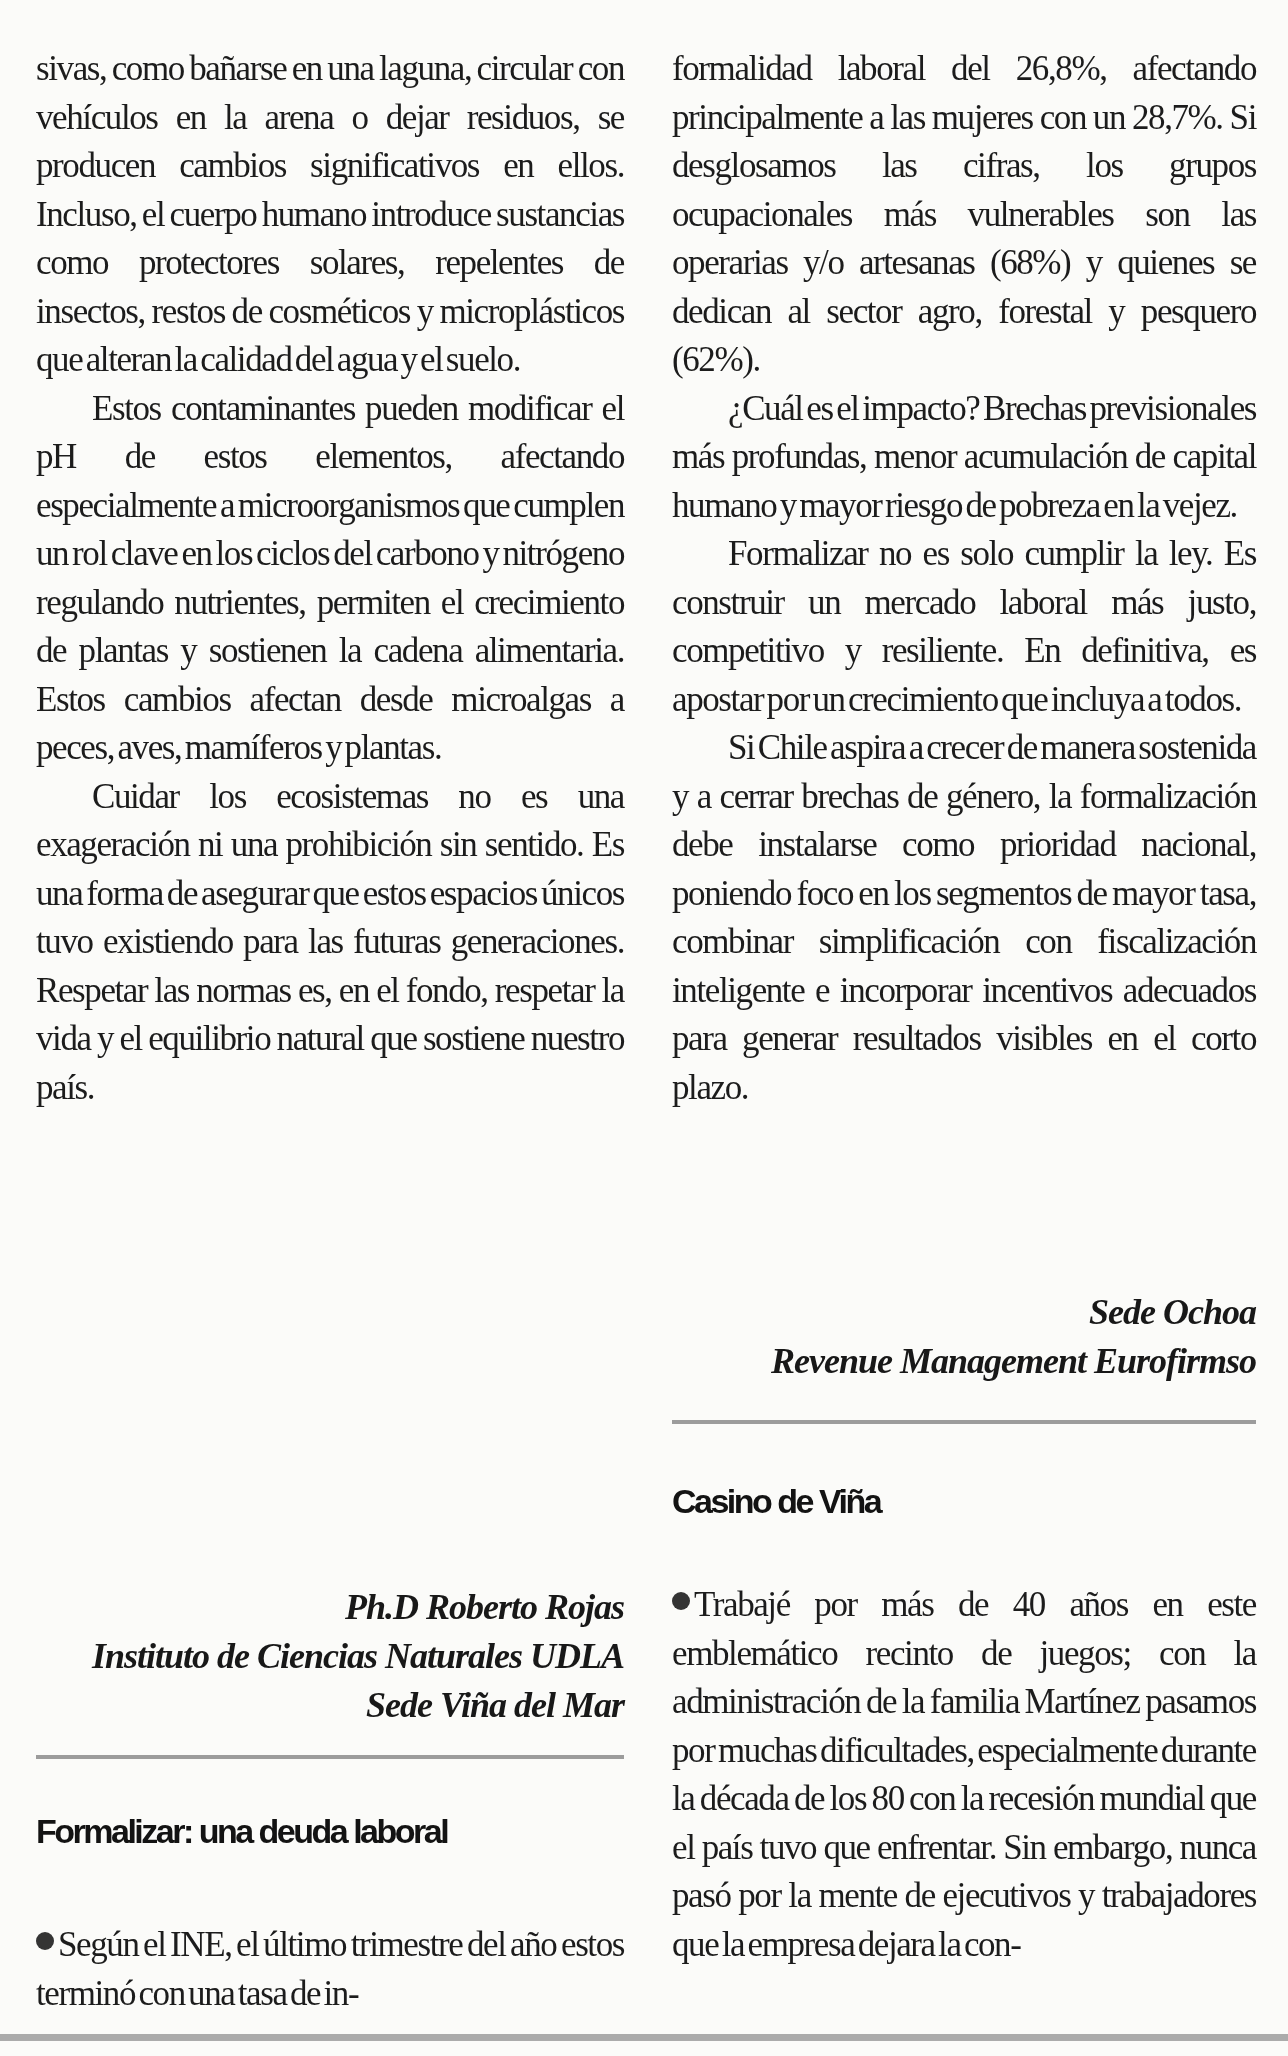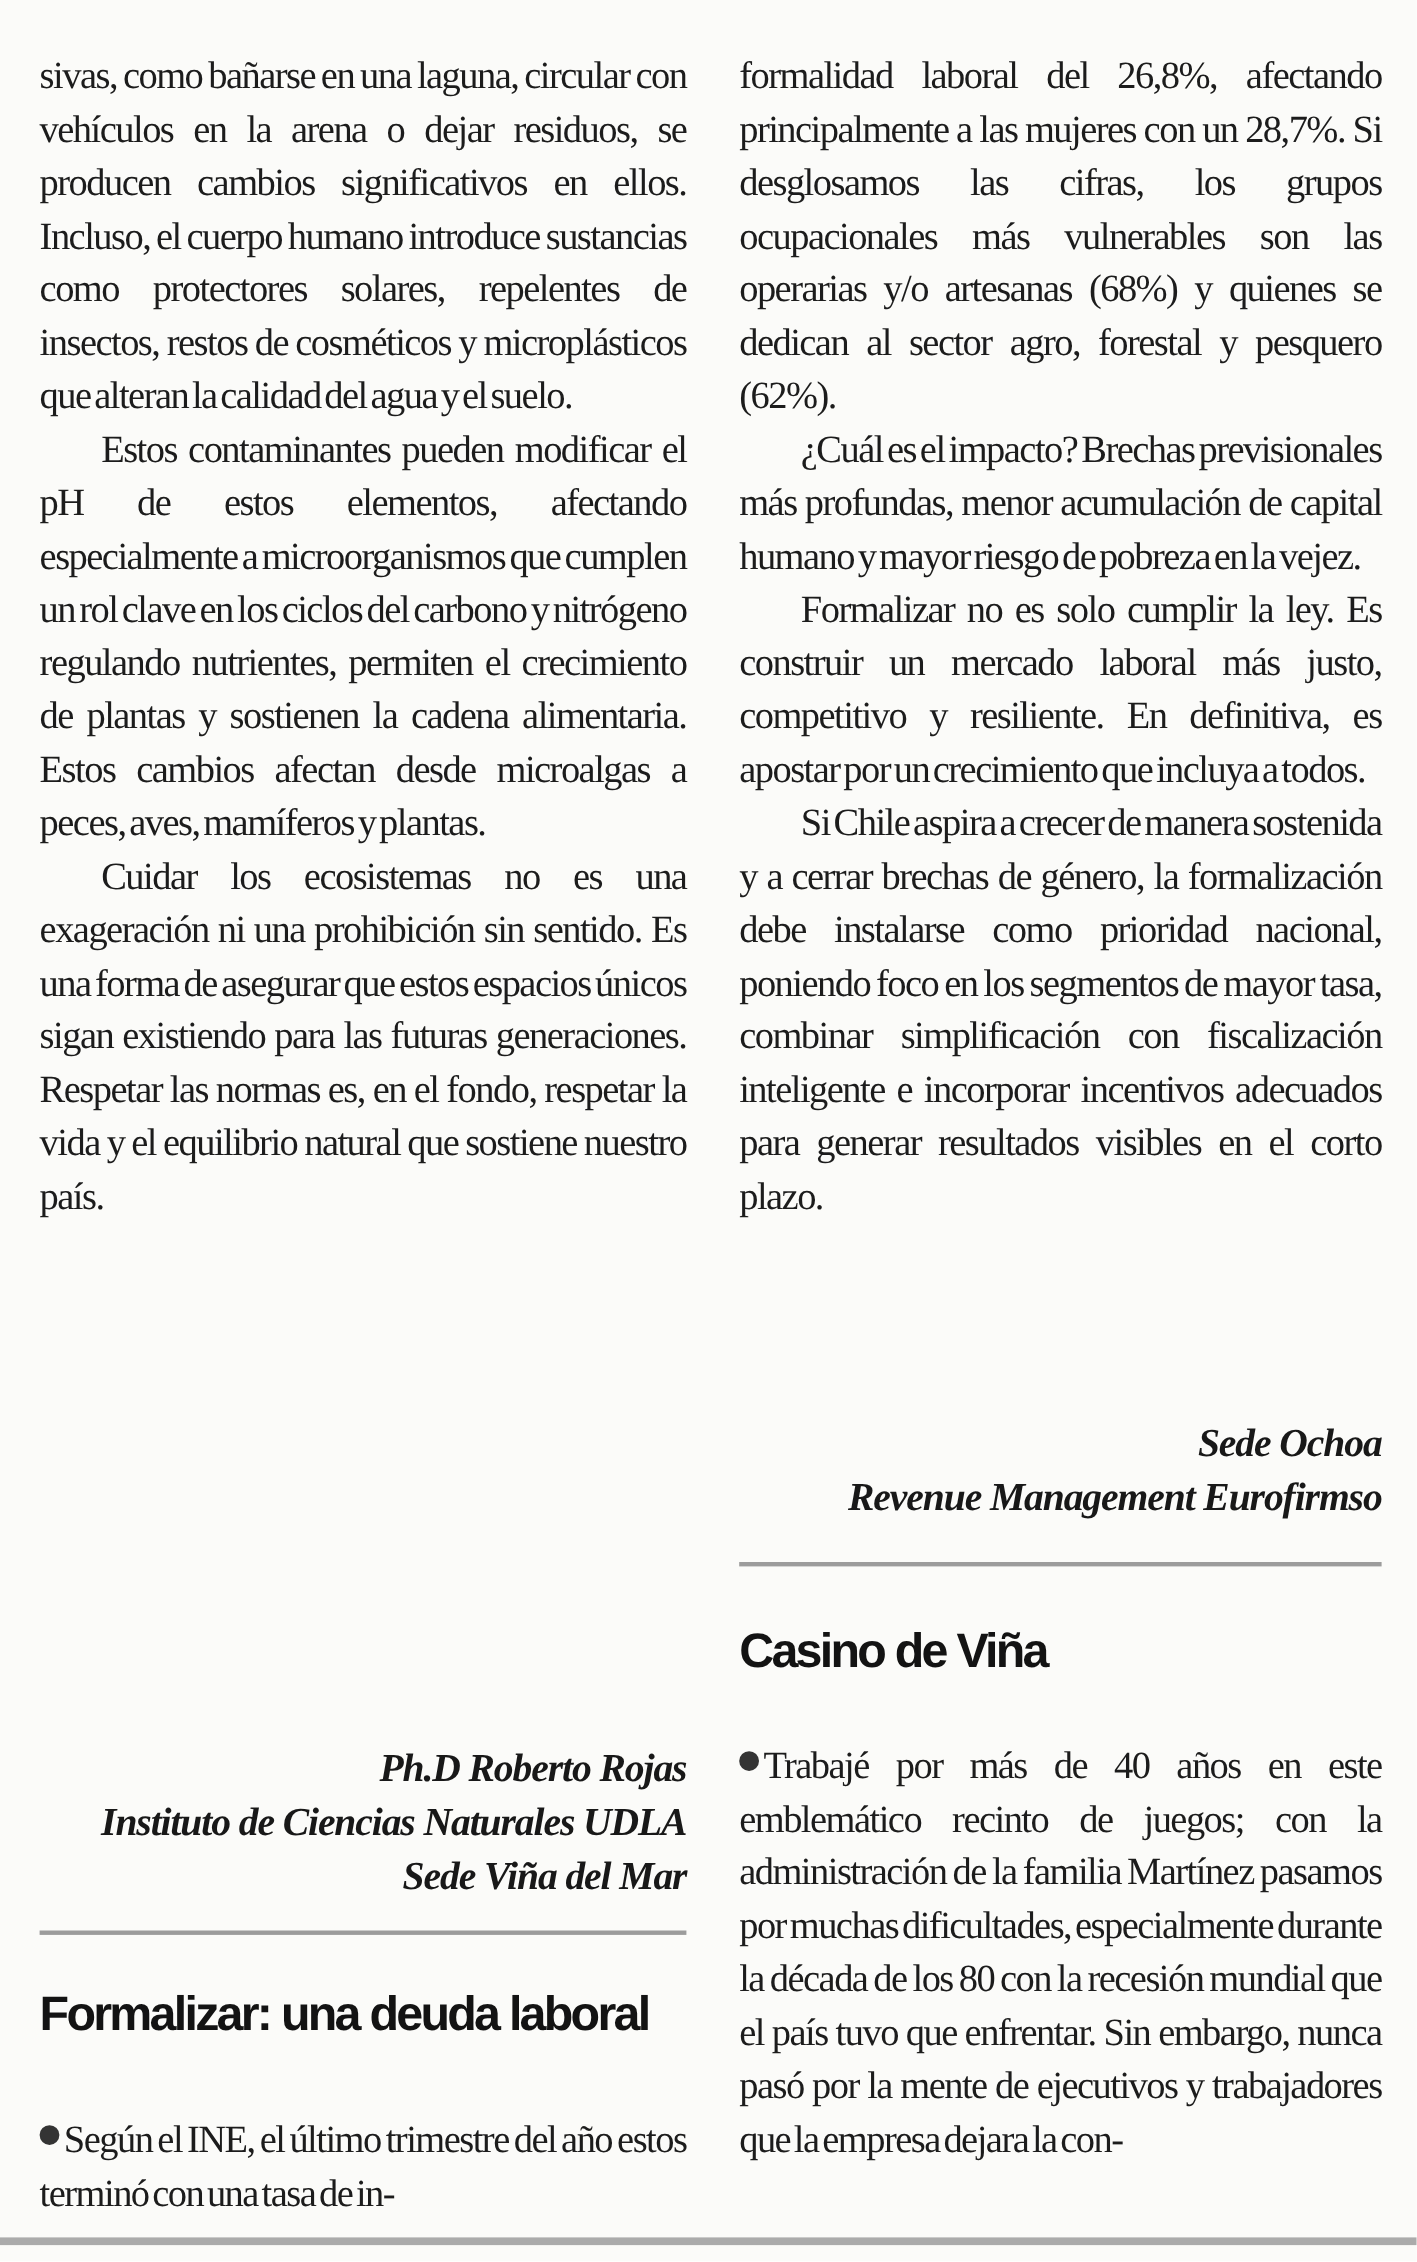--- a/index.html
+++ b/index.html
@@ -38,21 +38,21 @@
 
   .rule{
     position:absolute;left:0;width:100%;height:4px;
     background:#9c9c9c;
   }
 
   .heading{
     position:absolute;left:0;margin:0;
     font-family:"Liberation Sans", sans-serif;
     font-weight:bold;
-    font-size:44px;line-height:50px;
+    font-size:34px;line-height:50px;
     letter-spacing:-2.5px;
     color:#131313;
     white-space:nowrap;
   }
 
   .bullet-para{
     position:absolute;left:0;width:100%;
     margin:0;
     font-size:35px;line-height:48.5px;
     letter-spacing:-1.4px;word-spacing:-4px;
@@ -85,21 +85,21 @@
 </style>
 </head>
 <body>
 
 <div class="page">
 
   <div class="col col-left">
     <div class="body-flow">
       <p>sivas, como bañarse en una laguna, circular con vehículos en la arena o dejar residuos, se producen cambios significativos en ellos. Incluso, el cuerpo humano introduce sustancias como protectores solares, repelentes de insectos, restos de cosméticos y microplásticos que alteran la calidad del agua y el suelo.</p>
       <p class="indent">Estos contaminantes pueden modificar el pH de estos elementos, afectando especialmente a microorganismos que cumplen un rol clave en los ciclos del carbono y nitrógeno regulando nutrientes, permiten el crecimiento de plantas y sostienen la cadena alimentaria. Estos cambios afectan desde microalgas a peces, aves, mamíferos y plantas.</p>
-      <p class="indent">Cuidar los ecosistemas no es una exageración ni una prohibición sin sentido. Es una forma de asegurar que estos espacios únicos sigan existiendo para las futuras generaciones. Respetar las normas es, en el fondo, respetar la vida y el equilibrio natural que sostiene nuestro país.</p>
+      <p class="indent">Cuidar los ecosistemas no es una exageración ni una prohibición sin sentido. Es una forma de asegurar que estos espacios únicos tuvo existiendo para las futuras generaciones. Respetar las normas es, en el fondo, respetar la vida y el equilibrio natural que sostiene nuestro país.</p>
     </div>
 
     <div class="signature">
       <div class="sig-line">Ph.D Roberto Rojas</div>
       <div class="sig-line">Instituto de Ciencias Naturales UDLA</div>
       <div class="sig-line">Sede Viña del Mar</div>
     </div>
 
     <div class="rule"></div>
 

